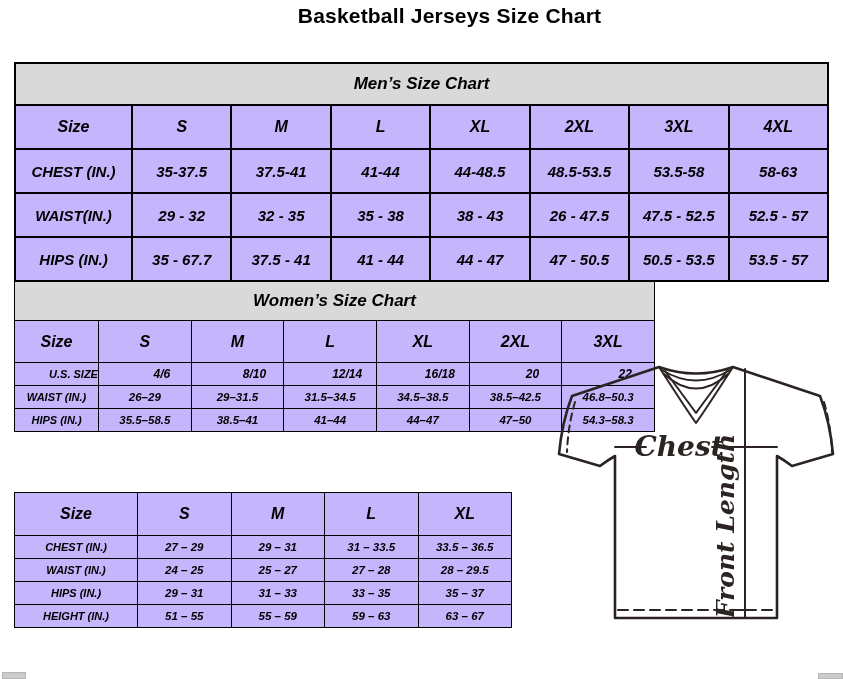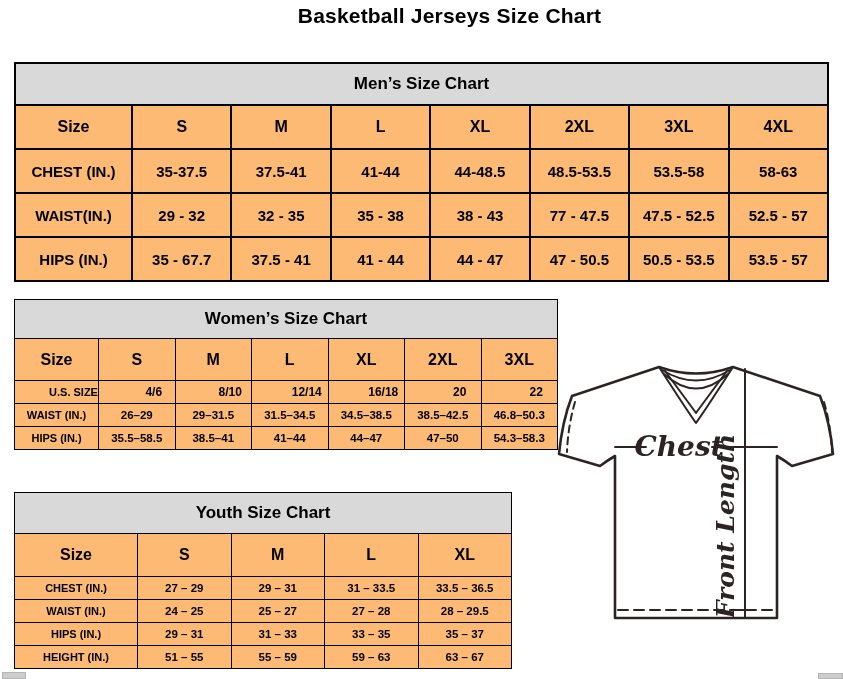--- a/index.html
+++ b/index.html
@@ -14,41 +14,42 @@
   .page-title {
     position:absolute; left:0; top:4px; width:843px;
     text-align:center; font-size:21px; font-weight:bold;
     letter-spacing:0.2px;
     margin-left:28px;
   }
   table.tbl {
     position:absolute;
     border-collapse:collapse;
     table-layout:fixed;
-    background:#fdba74;
+    background:#c4b5fd;
+    font-style:italic;
   }
   .tbl th, .tbl td {
     border:2px solid #000;
     text-align:center;
     vertical-align:middle;
     padding:0;
     overflow:hidden;
     white-space:nowrap;
   }
   .band-cell {
     background:#d9d9d9;
     font-weight:bold;
   }
   
   #mens { left:14px; top:62px; width:815px; }
   #mens .band-cell { height:40px; font-size:17px; }
   #mens .colhdr th { height:42px; font-size:16px; font-weight:bold; }
   #mens .datarow td { height:42px; font-size:15px; font-weight:bold; }
   
-  #womens { left:14px; top:299px; width:544px; }
+  #womens { left:14px; top:281px; width:641px; }
   #womens th, #womens td { border-width:1.5px; }
   #womens .band-cell { height:38px; font-size:17px; }
   #womens .colhdr th { height:41px; font-size:16px; font-weight:bold; }
   #womens .datarow td { height:22px; font-size:11.5px; font-weight:bold; }
   #womens .datarow .rowlabel { font-size:11px; }
   #womens .us-row td { font-size:12px;padding-left:34px; }
   
   #youth { left:14px; top:492px; width:498px; }
   #youth th, #youth td { border-width:1.5px; }
   #youth .band-cell { height:40px; font-size:17px; }
@@ -104,21 +105,21 @@
     <td>48.5-53.5</td>
     <td>53.5-58</td>
     <td>58-63</td>
   </tr>
   <tr class="datarow">
     <td class="rowlabel">WAIST(IN.)</td>
     <td>29 - 32</td>
     <td>32 - 35</td>
     <td>35 - 38</td>
     <td>38 - 43</td>
-    <td>77 - 47.5</td>
+    <td>26 - 47.5</td>
     <td>47.5 - 52.5</td>
     <td>52.5 - 57</td>
   </tr>
   <tr class="datarow">
     <td class="rowlabel">HIPS (IN.)</td>
     <td>35 - 67.7</td>
     <td>37.5 - 41</td>
     <td>41 - 44</td>
     <td>44 - 47</td>
     <td>47 - 50.5</td>
@@ -183,23 +184,20 @@
 
 <table class="tbl" id="youth">
   <colgroup>
     <col style="width:123px">
       <col>
       <col>
       <col>
       <col>
   </colgroup>
   <tbody>
-  <tr>
-    <td class="band-cell" colspan="5">Youth Size Chart</td>
-  </tr>
   <tr class="colhdr">
     <th>Size</th>
     <th>S</th>
     <th>M</th>
     <th>L</th>
     <th>XL</th>
   </tr>
   <tr class="datarow">
     <td class="rowlabel">CHEST (IN.)</td>
     <td>27 – 29</td>

